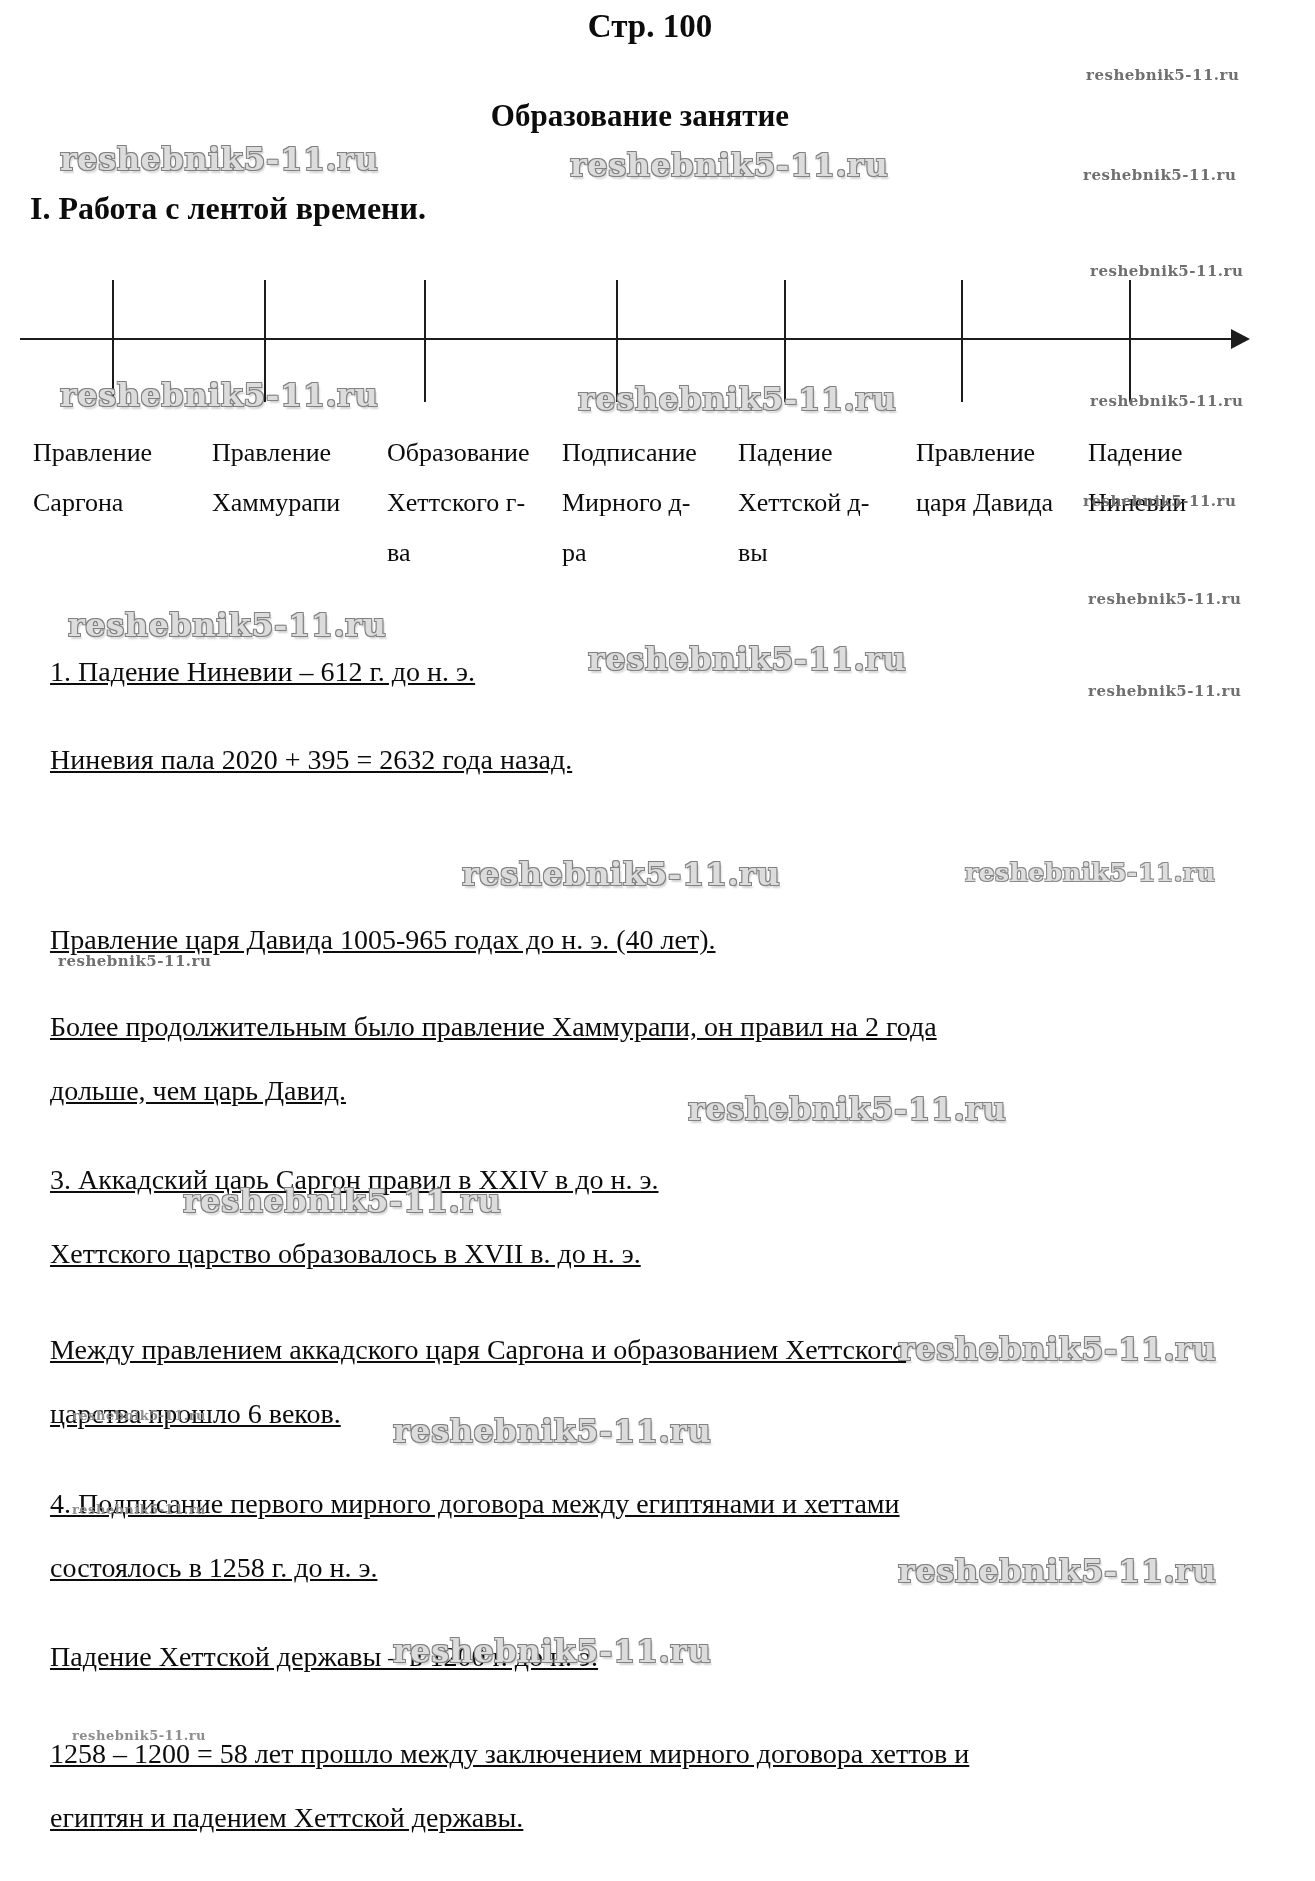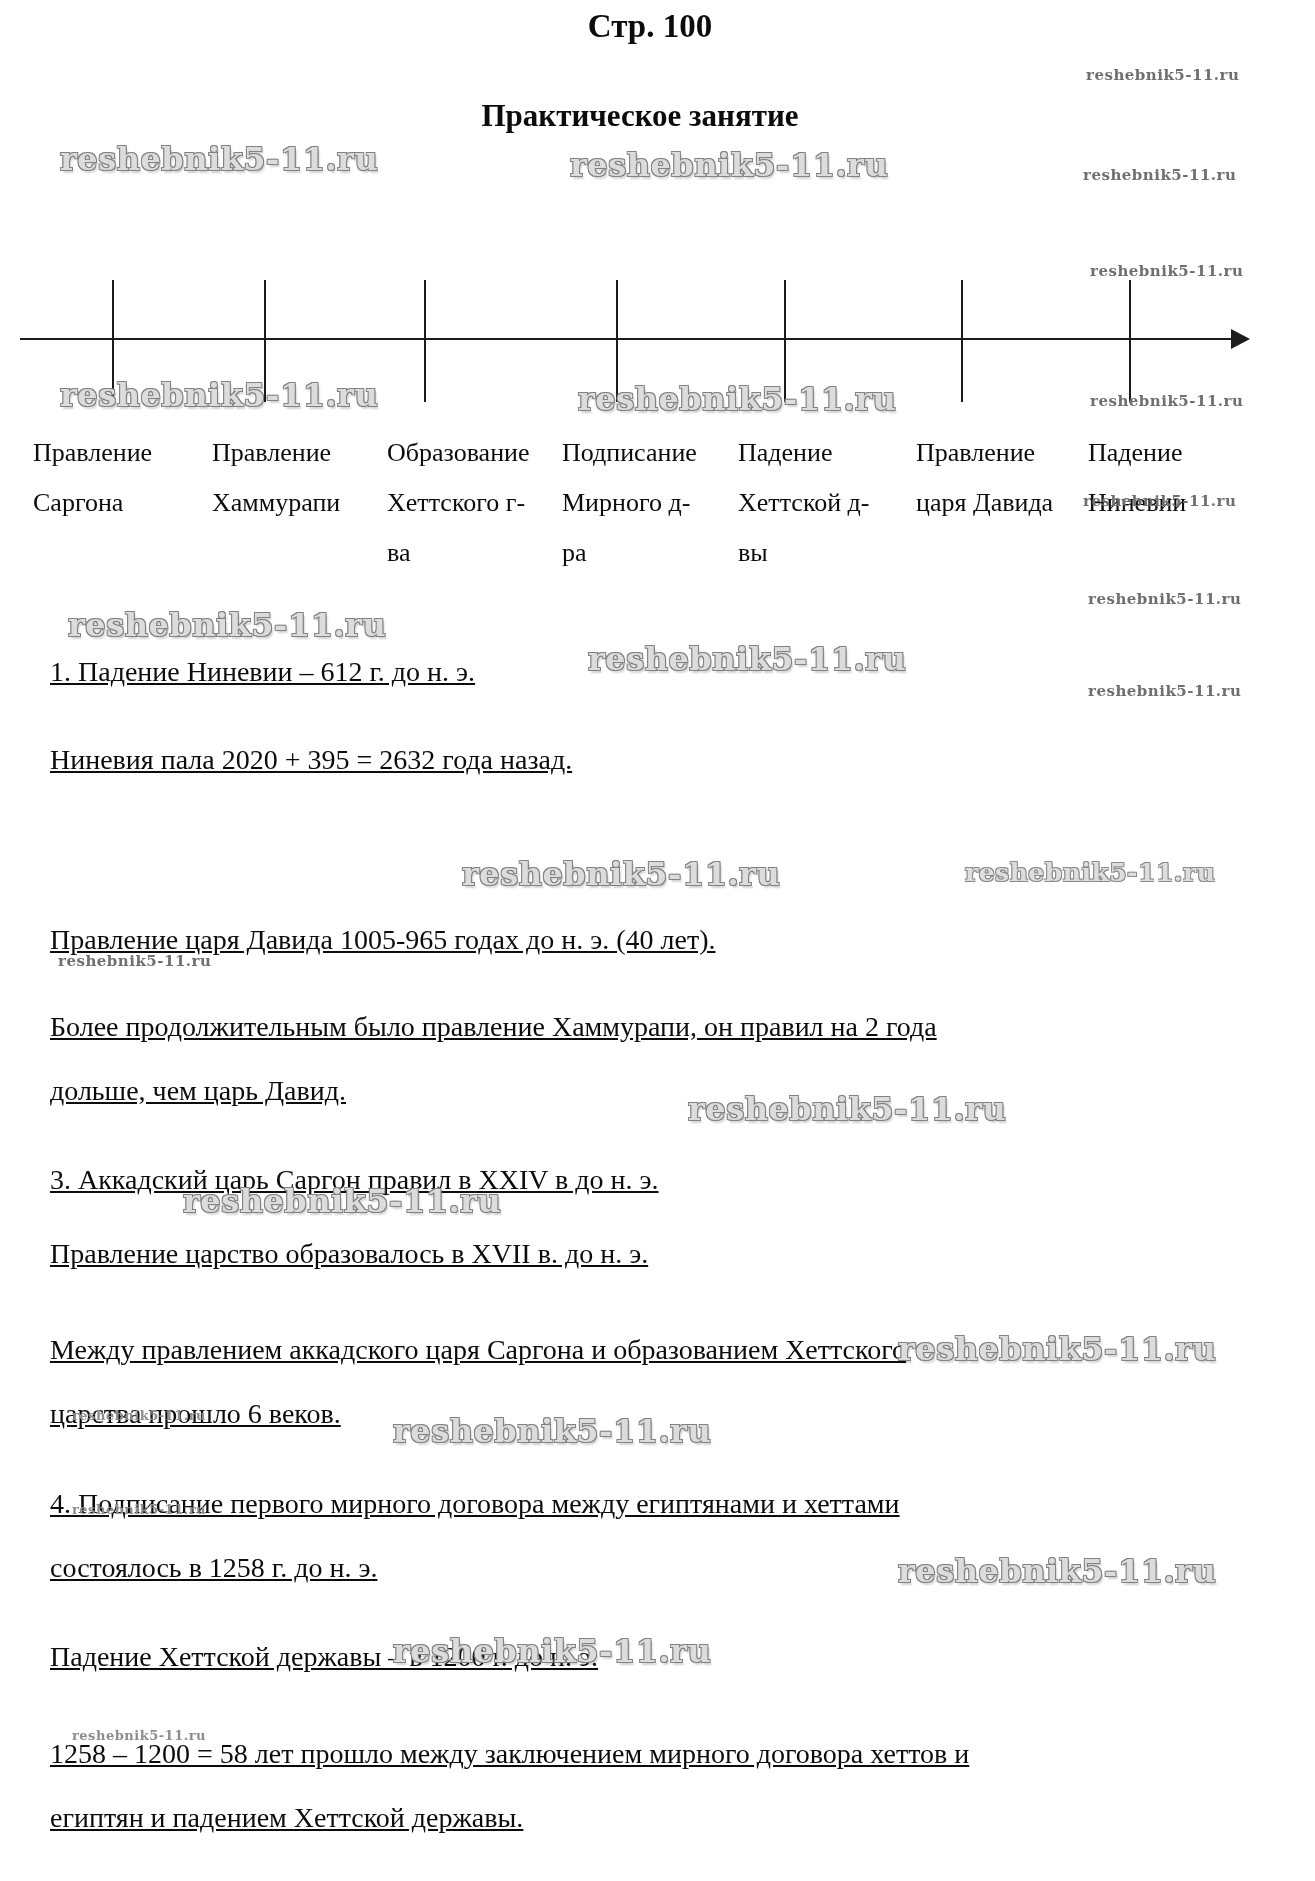--- a/index.html
+++ b/index.html
@@ -36,21 +36,22 @@
                         -1px 1px 0 #8a8a8a, 1px 1px 0 #8a8a8a; }
   .wm-sm  { font-size:15px; color:#6f6f6f; }
   .wm-tiny{ font-size:13px; color:#8d8d8d; }
 </style>
 </head>
 <body>
 
 <div class="page">
 
   <div class="header">Стр. 100</div>
-  <div class="subtitle">Практическое занятие</div>
+  <div class="subtitle">Образование занятие</div>
+  <div class="section-title">I. Работа с лентой времени.</div>
 
   <div class="timeline">
     <div class="tl-axis"></div>
     <div class="tl-arrow"></div>
 
     <div class="tl-tick" style="left:112px"></div>
     <div class="tl-tick" style="left:264px"></div>
     <div class="tl-tick" style="left:424px"></div>
     <div class="tl-tick" style="left:616px"></div>
     <div class="tl-tick" style="left:784px"></div>
@@ -75,21 +76,21 @@
     <div class="tl-label" style="left:1088px">Падение
 Ниневии</div>
   </div>
 
   <div class="para" style="top:640px">1. Падение Ниневии – 612 г. до н. э.</div>
   <div class="para" style="top:728px">Ниневия пала 2020 + 395 = 2632 года назад.</div>
   <div class="para" style="top:908px">Правление царя Давида 1005-965 годах до н. э. (40 лет).</div>
   <div class="para" style="top:995px">Более продолжительным было правление Хаммурапи, он правил на 2 года
 дольше, чем царь Давид.</div>
   <div class="para" style="top:1148px">3. Аккадский царь Саргон правил в XXIV в до н. э.</div>
-  <div class="para" style="top:1222px">Правление царство образовалось в XVII в. до н. э.</div>
+  <div class="para" style="top:1222px">Хеттского царство образовалось в XVII в. до н. э.</div>
   <div class="para" style="top:1318px">Между правлением аккадского царя Саргона и образованием Хеттского
 царства прошло 6 веков.</div>
   <div class="para" style="top:1472px">4. Подписание первого мирного договора между египтянами и хеттами
 состоялось в 1258 г. до н. э.</div>
   <div class="para" style="top:1625px">Падение Хеттской державы – в 1200 г. до н. э.</div>
   <div class="para" style="top:1722px">1258 – 1200 = 58 лет прошло между заключением мирного договора хеттов и
 египтян и падением Хеттской державы.</div>
 
   <span class="wm wm-sm" style="left:1086px; top:66px">reshebnik5-11.ru</span>
   <span class="wm wm-big" style="left:60px;   top:140px">reshebnik5-11.ru</span>

